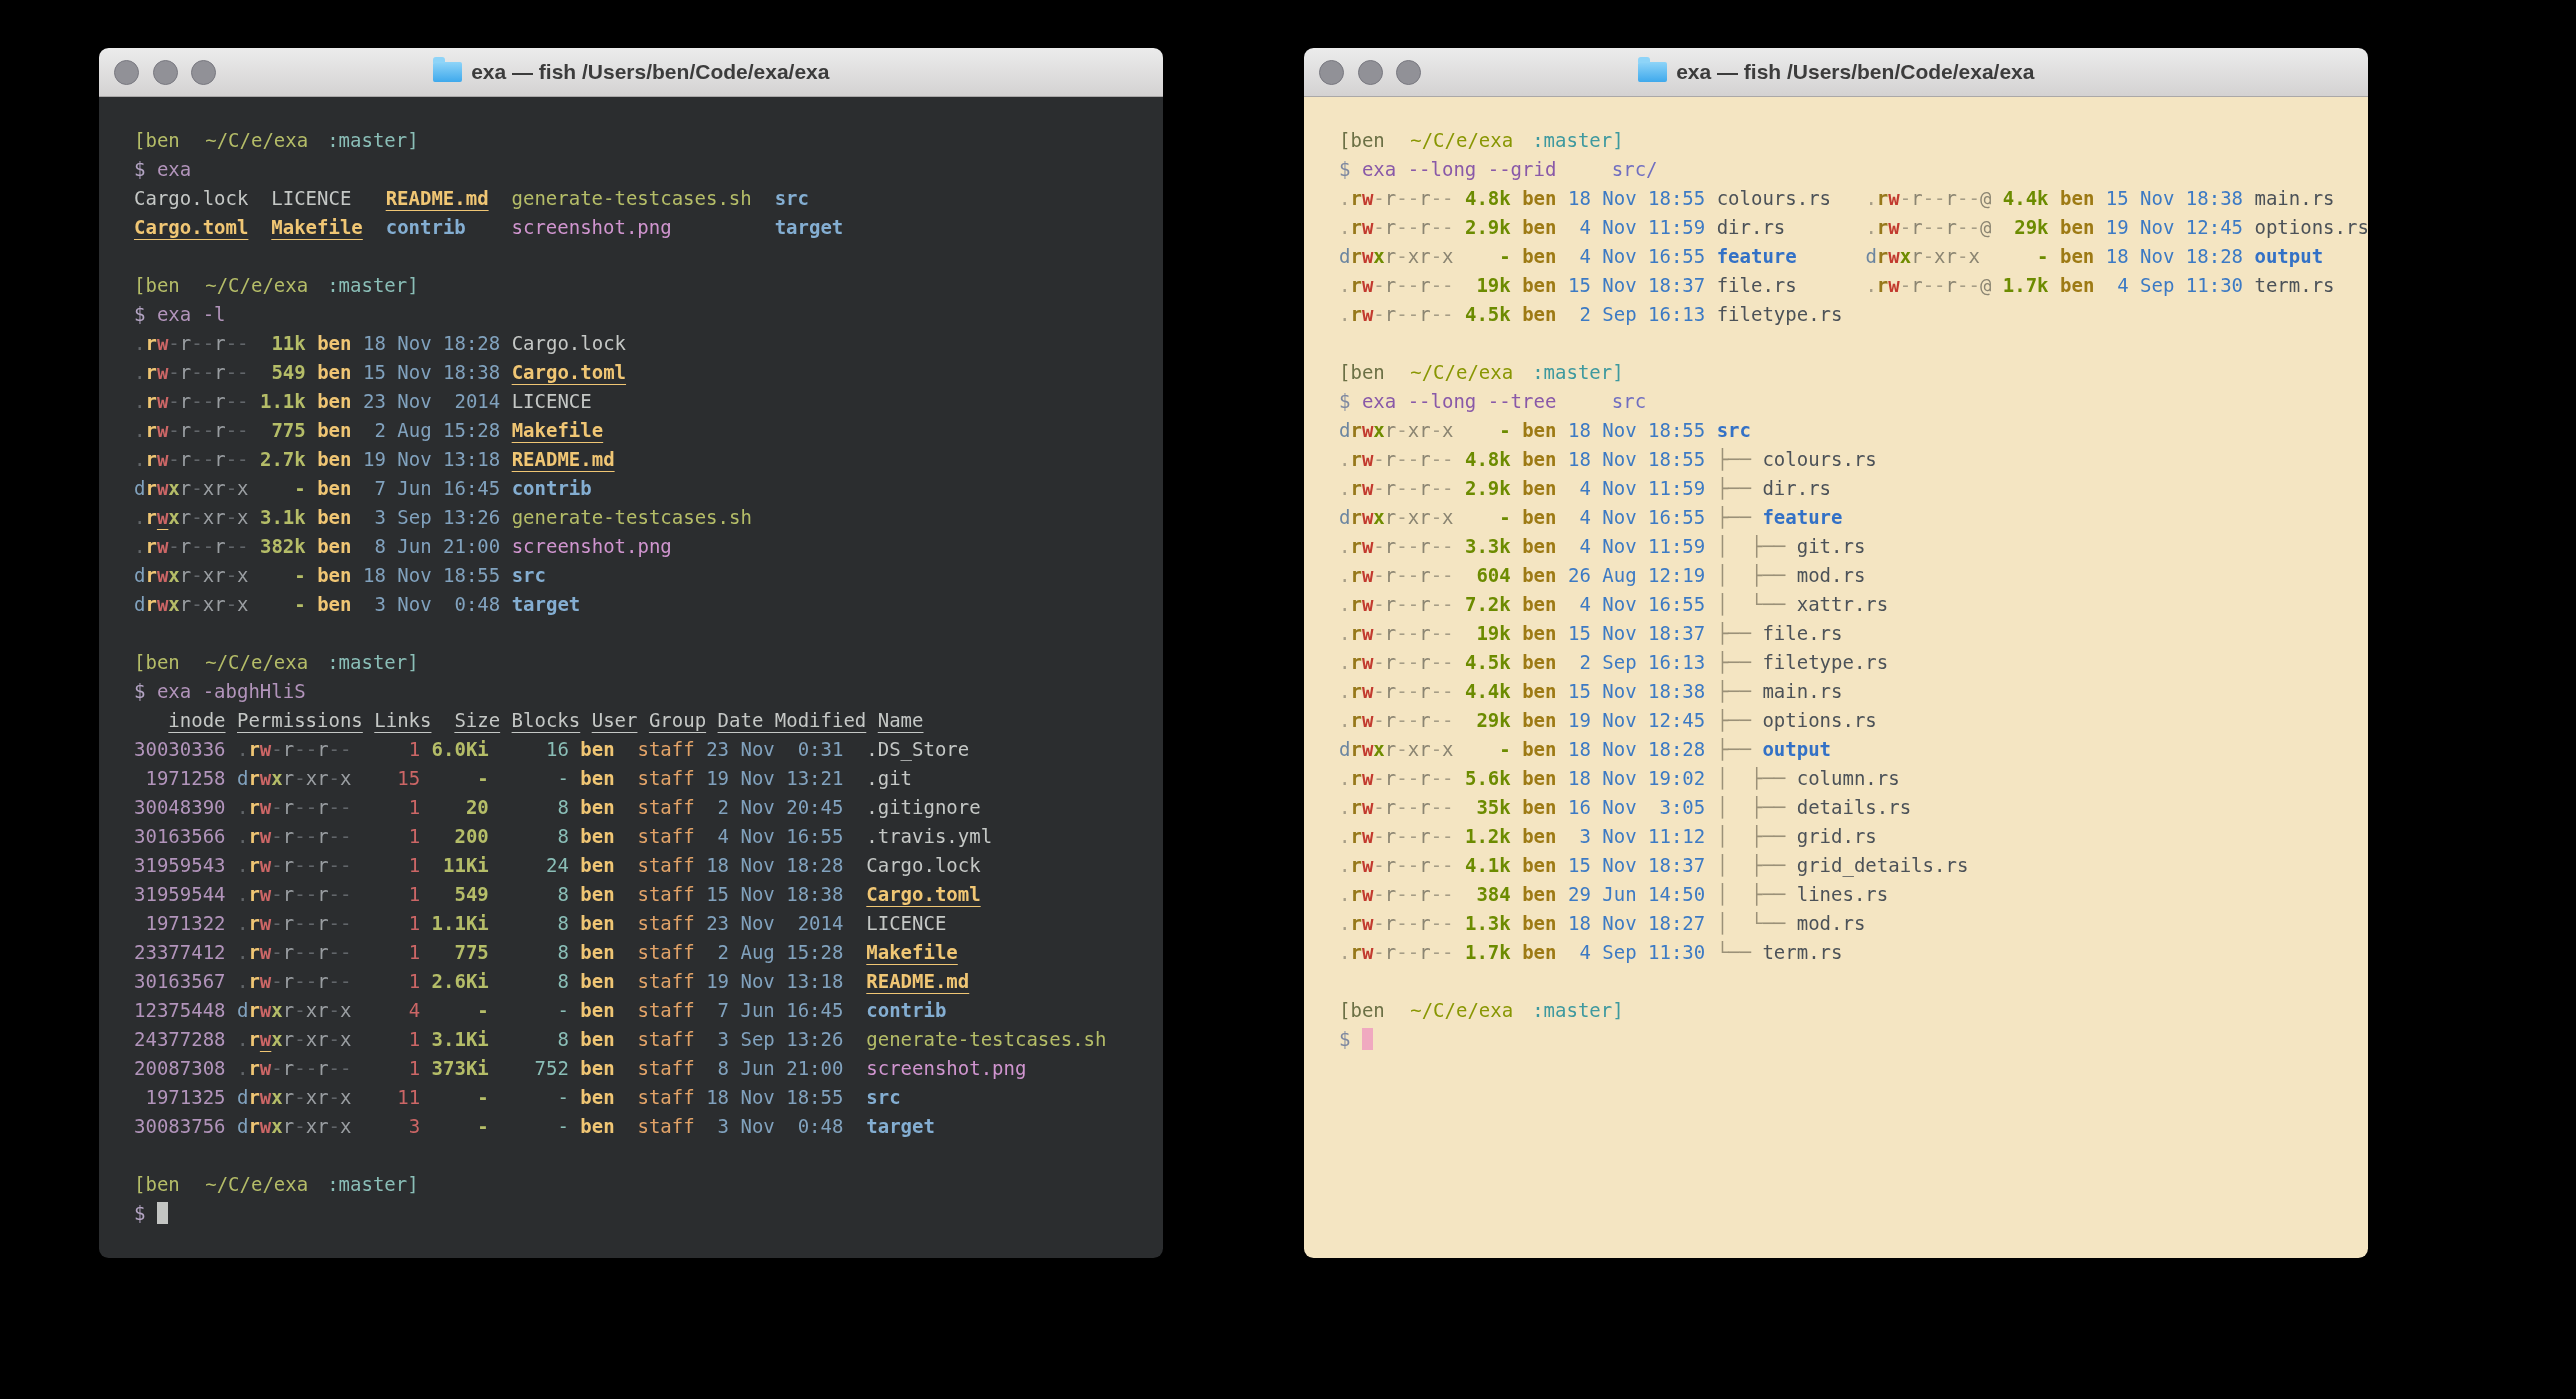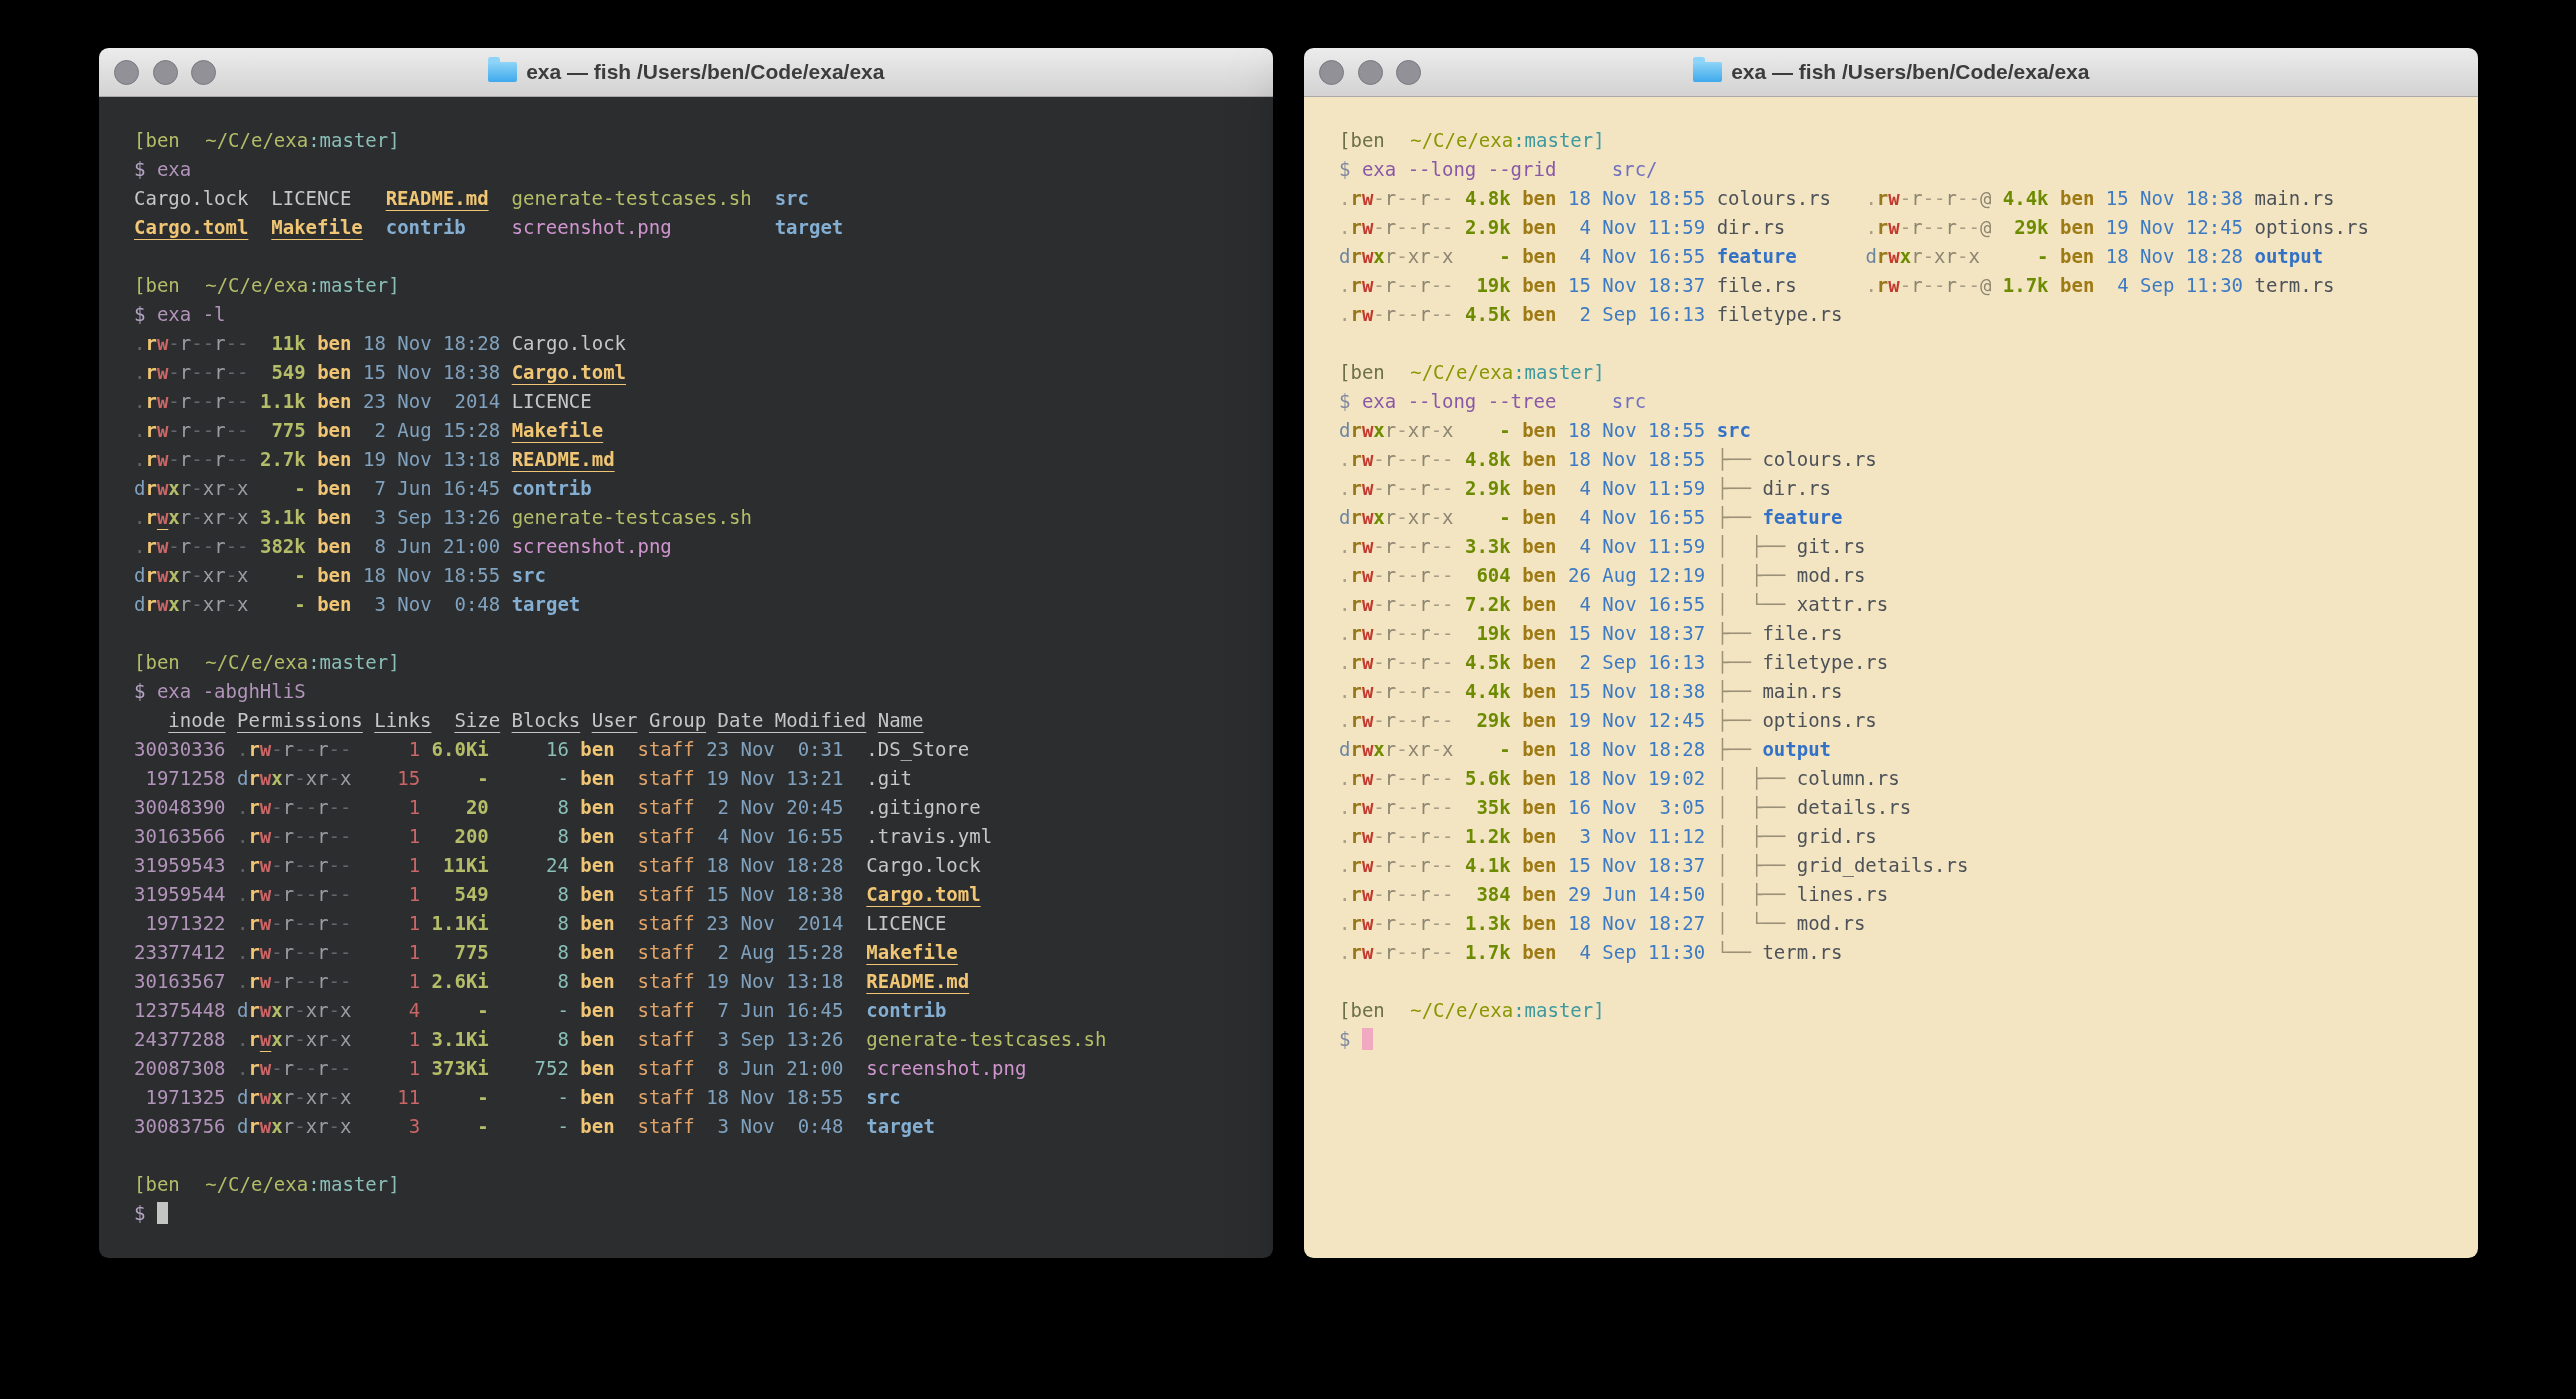--- a/index.html
+++ b/index.html
@@ -1,21 +1,21 @@
 <!DOCTYPE html>
 <html><head>
 <meta charset="utf-8">
 <style>
   html,body{margin:0;padding:0;}
   body{
     width:2576px;height:1400px;position:relative;overflow:hidden;
     background:#000;font-family:"Liberation Sans",sans-serif;
   }
   .window{
-    position:absolute;width:1174px;height:1210px;border-radius:9.6px;
+    position:absolute;width:1064px;height:1210px;border-radius:9.6px;
     box-shadow:0 33px 67px rgba(0,0,0,.6);display:flex;flex-direction:column;overflow:hidden;
   }
   .win-left{left:99px;top:48px;}
   .win-right{left:1304px;top:48px;}
   .titlebar{
     flex:0 0 48px;height:48px;position:relative;display:flex;align-items:center;justify-content:center;
     background:linear-gradient(#ececec,#d4d2d2);border-bottom:1px solid #aaa8a8;
   }
   .lights{position:absolute;left:15.3px;top:11.5px;display:flex;gap:13.4px;}
   .light{width:25px;height:25px;border-radius:50%;background:#919197;border:1px solid #787880;box-sizing:border-box;}
@@ -65,21 +65,21 @@
   .s-bld{color:var(--bld);font-weight:700;text-decoration:underline;text-underline-offset:4.8px;}
   .s-scr{color:var(--scr);font-weight:400;}
   .s-img{color:var(--img);font-weight:400;}
   .s-ino{color:var(--ino);}
   .s-lnk{color:var(--lnk);}
   .s-blk{color:var(--blk);}
   .s-hdr{color:var(--hdr);text-decoration:underline;text-underline-offset:4.8px;margin-top:20px;}
   .s-tre{color:var(--tre);}
   .s-pusr{color:var(--pusr);}
   .s-ppath{color:var(--ppath);margin-left:14px;}
-  .s-pbr{color:var(--pbr);}
+  .s-pbr{color:var(--pbr);margin-left:19px;}
   .s-dol{color:var(--dol);}
   .s-cmd{color:var(--cmd);margin-top:16px;}
   .s-arg{color:var(--arg);margin-left:44px;}
   .s-cur{background:var(--curbg);}
   .u{text-decoration:underline;text-underline-offset:4.8px;text-decoration-color:var(--pr);}
 </style>
 </head>
 <body>
 
 <div>

